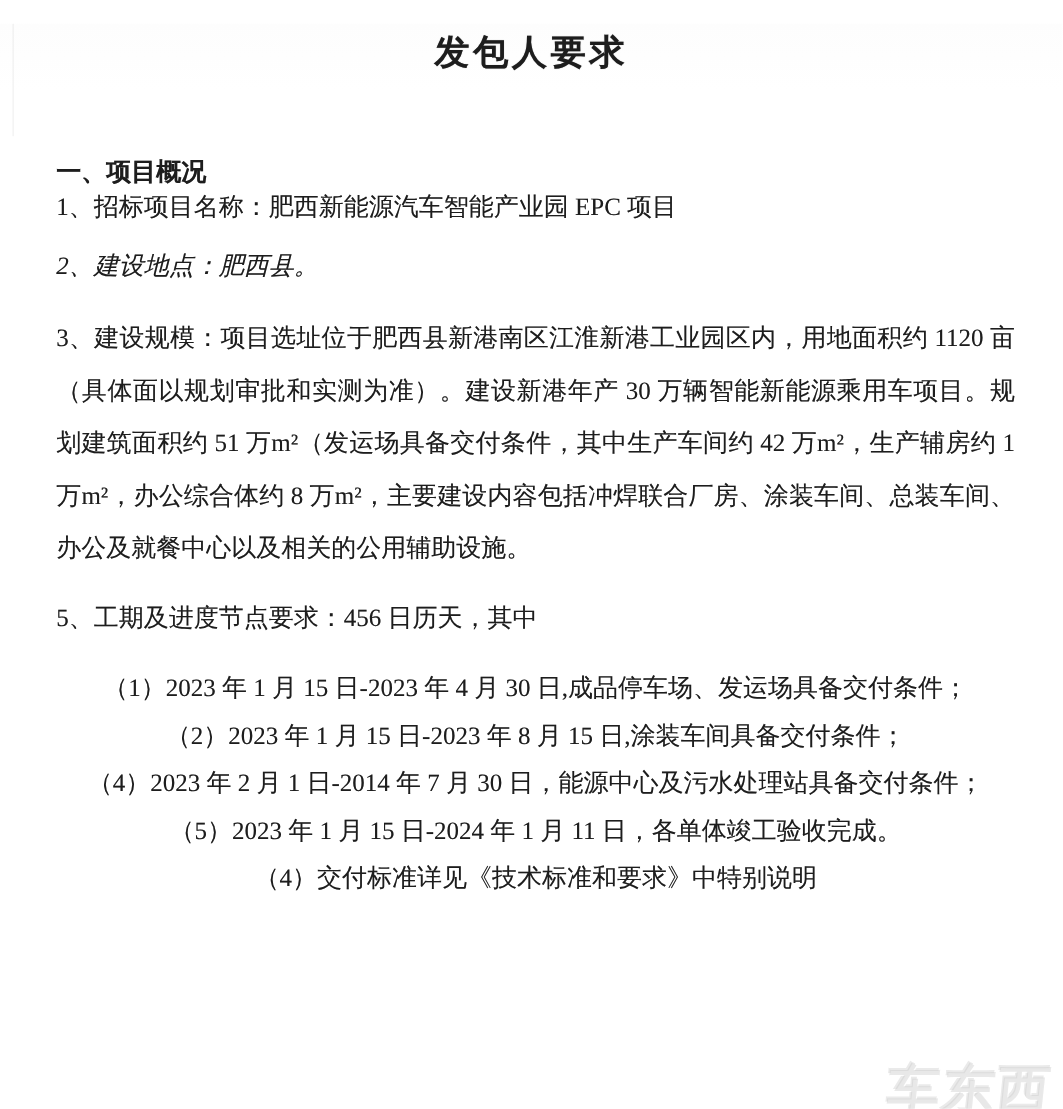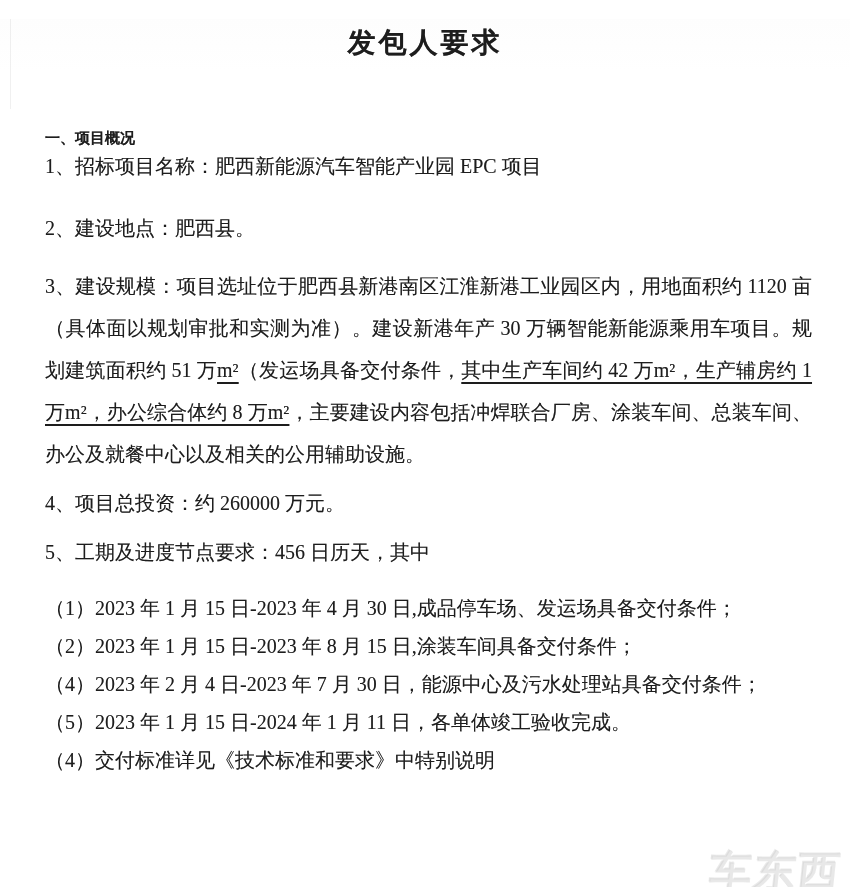--- a/index.html
+++ b/index.html
@@ -28,40 +28,39 @@
     font-weight: 700;
     letter-spacing: 3px;
     line-height: 38px;
     text-shadow: 0 0 0.6px rgba(0,0,0,0.55);
   }
   .content {
     margin: 0 38px 0 45px;
   }
   .heading {
     margin: 62px 0 0 0;
-    font-size: 15px;
+    font-size: 20px;
     font-weight: 700;
     line-height: 28px;
     text-shadow: 0 0 0.5px rgba(0,0,0,0.5);
   }
   .para {
     font-size: 20px;
     line-height: 28px;
     margin: 0;
     text-shadow: 0 0 0.4px rgba(0,0,0,0.35);
   }
   .p1 { }
-  .p2 { margin-top: 34px; }
+  .p2 { margin-top: 19px; font-style: italic; }
   .p3 { margin-top: 23px; line-height: 42px; text-align: justify; }
   .p4 { margin-top: 14px; }
   .p5 { margin-top: 21px; }
-  .sub { margin-top: 28px; }
+  .sub { margin-top: 28px; text-align: center; }
   .sub ~ .sub { margin-top: 10px; }
   .u {
-    text-decoration: underline;
     text-decoration-thickness: 1.5px;
     text-underline-offset: 5px;
   }
   .watermark {
     position: absolute;
     right: 8px; bottom: 6px;
     font-family: "Liberation Sans", sans-serif;
     font-size: 42px;
     font-weight: 800;
     letter-spacing: 2px;
@@ -76,24 +75,23 @@
 
 <div class="doc">
   <h1 class="title">发包人要求</h1>
 
   <div class="content">
     <h2 class="heading">一、项目概况</h2>
 
     <p class="para p1">1、招标项目名称：肥西新能源汽车智能产业园 EPC 项目</p>
     <p class="para p2">2、建设地点：肥西县。</p>
     <p class="para p3"><span>3、建设规模：项目选址位于肥西县新港南区江淮新港工业园区内，用地面积约 1120 亩（具体面以规划审批和实测为准）。建设新港年产 30 万辆智能新能源乘用车项目。规划建筑面积约 51 万</span><span class="u">m²</span><span>（发运场具备交付条件，</span><span class="u">其中生产车间约 42 万m²，生产辅房约 1 万m²，办公综合体约 8 万m²</span><span>，主要建设内容包括冲焊联合厂房、涂装车间、总装车间、办公及就餐中心以及相关的公用辅助设施。</span></p>
-    <p class="para p4">4、项目总投资：约 260000 万元。</p>
     <p class="para p5">5、工期及进度节点要求：456 日历天，其中</p>
 
     <p class="para sub">（1）2023 年 1 月 15 日-2023 年 4 月 30 日,成品停车场、发运场具备交付条件；</p>
     <p class="para sub">（2）2023 年 1 月 15 日-2023 年 8 月 15 日,涂装车间具备交付条件；</p>
-    <p class="para sub">（4）2023 年 2 月 4 日-2023 年 7 月 30 日，能源中心及污水处理站具备交付条件；</p>
+    <p class="para sub">（4）2023 年 2 月 1 日-2014 年 7 月 30 日，能源中心及污水处理站具备交付条件；</p>
     <p class="para sub">（5）2023 年 1 月 15 日-2024 年 1 月 11 日，各单体竣工验收完成。</p>
     <p class="para sub">（4）交付标准详见《技术标准和要求》中特别说明</p>
   </div>
 
   <div class="watermark">车东西</div>
 </div>
 
 </body></html>

